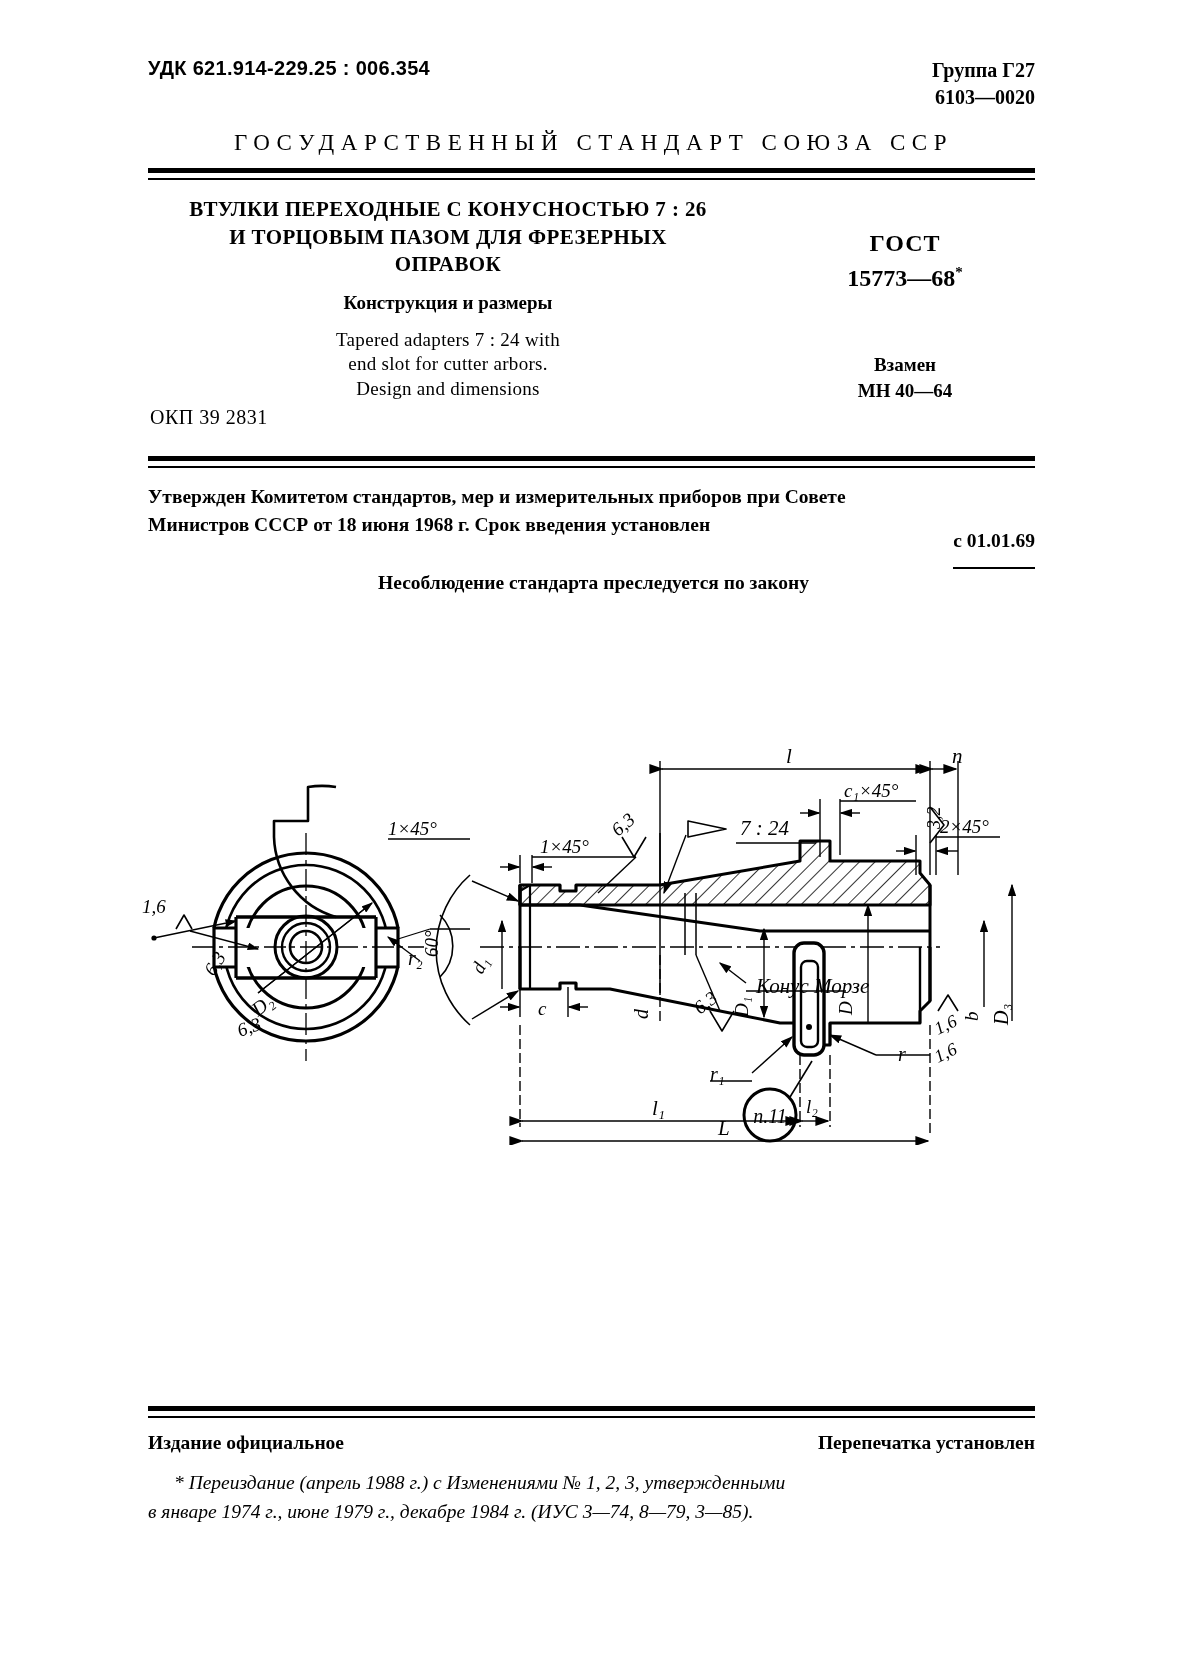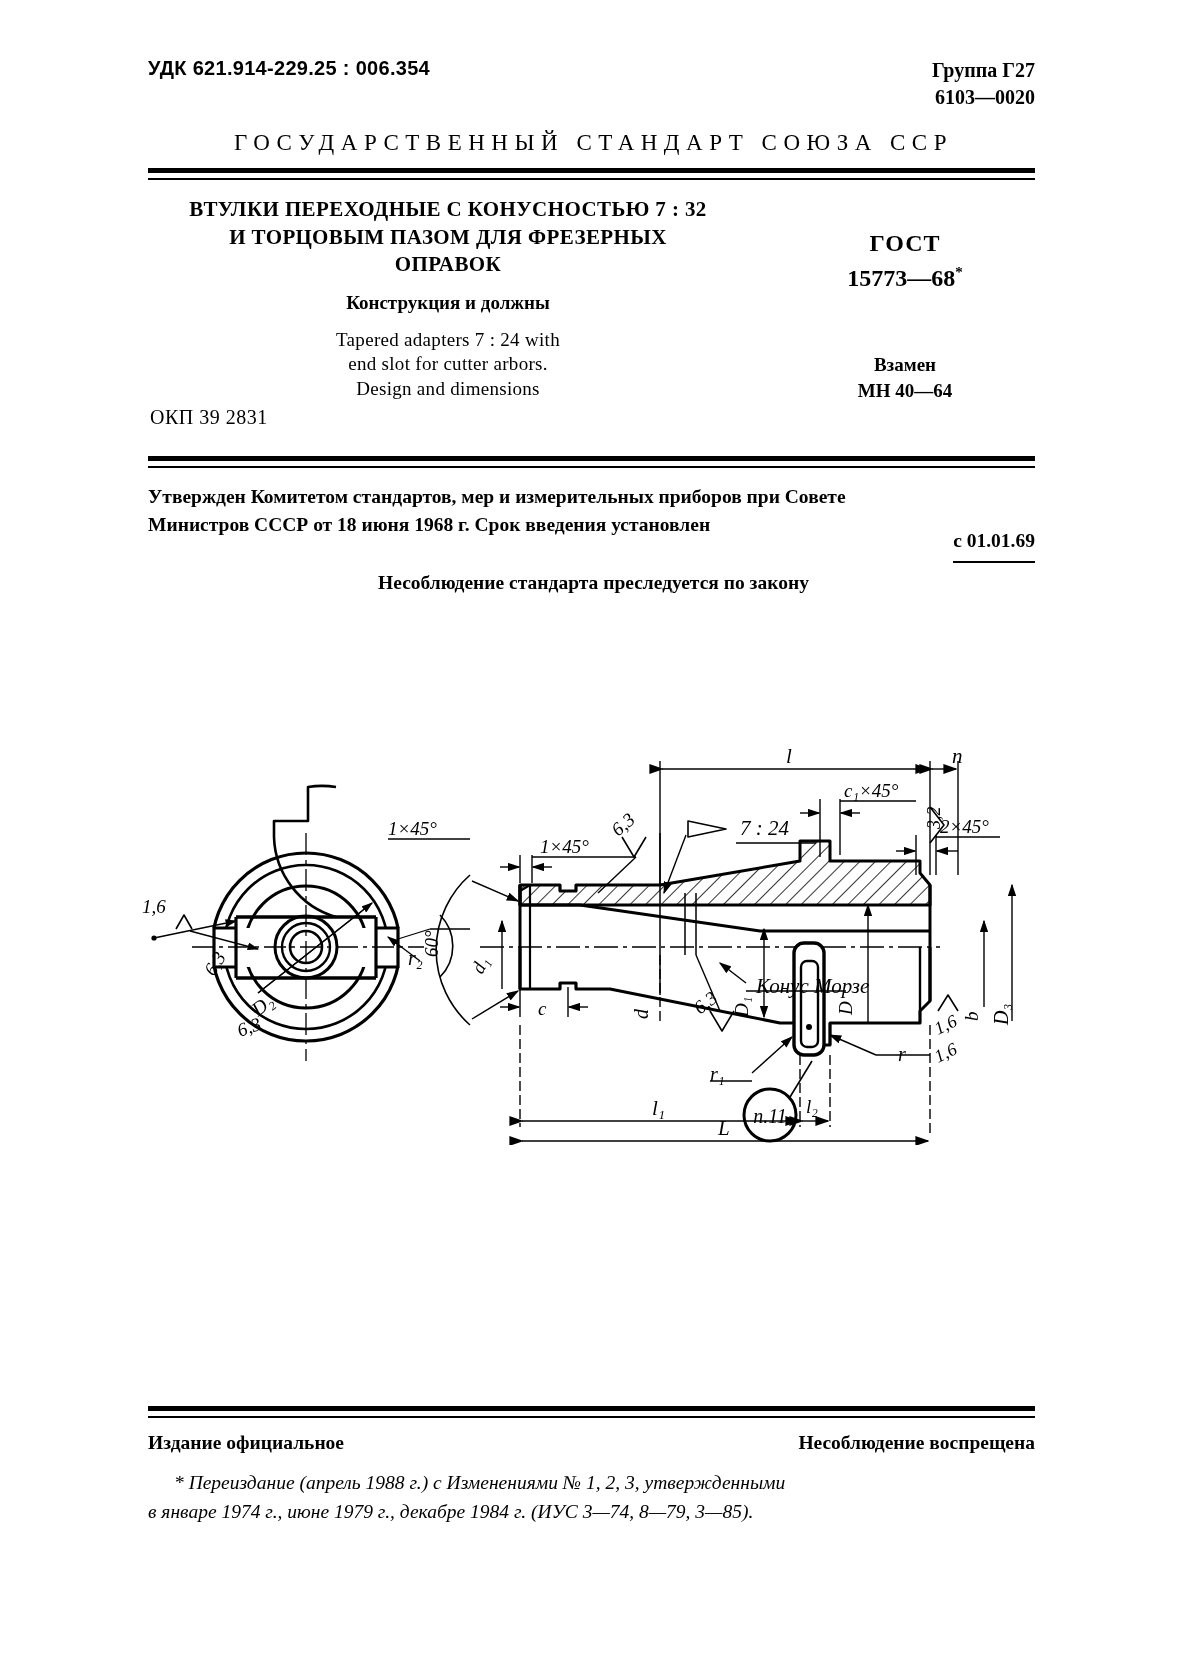--- a/index.html
+++ b/index.html
@@ -66,21 +66,21 @@
   
   .approve {
     position:absolute; left:148px; top:483px; width:890px;
     font-family:"Liberation Serif", serif; font-weight:bold;
     font-size:19.5px; line-height:1.45; text-align:justify;
   }
   .approve .ln2 { display:block; }
   .date-line {
     position:absolute; right:152px; top:530px;
     font-family:"Liberation Serif", serif; font-weight:bold; font-size:19.5px;
-    border-bottom:2px solid #000; padding-bottom:9px;
+    border-bottom:2px solid #000; padding-bottom:15px;
   }
   .warn {
     position:absolute; left:0; right:0; top:572px; text-align:center;
     font-family:"Liberation Serif", serif; font-weight:bold; font-size:19.5px;
   }
   .clause {
     position:absolute; left:148px; top:622px; width:890px;
     font-family:"Liberation Serif", serif; font-size:21.5px;
     line-height:1.5; text-align:justify; text-indent:44px;
     letter-spacing:0.4px;
@@ -115,24 +115,24 @@
     <div>Группа Г27</div>
     <div>6103—0020</div>
   </div>
 
   <div class="gost-title-main">ГОСУДАРСТВЕННЫЙ СТАНДАРТ СОЮЗА ССР</div>
 
   <div class="rule-thick" style="top:168px;"></div>
   <div class="rule-thin" style="top:178px;"></div>
 
   <div class="title-wrap">
-    <div class="title-ru">ВТУЛКИ ПЕРЕХОДНЫЕ С КОНУСНОСТЬЮ 7 : 32</div>
+    <div class="title-ru">ВТУЛКИ ПЕРЕХОДНЫЕ С КОНУСНОСТЬЮ 7 : 26</div>
     <div class="title-ru">И ТОРЦОВЫМ ПАЗОМ ДЛЯ ФРЕЗЕРНЫХ</div>
     <div class="title-ru">ОПРАВОК</div>
-    <div class="title-sub">Конструкция и должны</div>
+    <div class="title-sub">Конструкция и размеры</div>
     <div class="title-en">Tapered adapters 7 : 24 with</div>
     <div class="title-en" style="margin-top:0">end slot for cutter arbors.</div>
     <div class="title-en" style="margin-top:0">Design and dimensions</div>
   </div>
 
   <div class="gost-num">
     <div class="g1">ГОСТ</div>
     <div class="g2"><span>15773—68</span><span class="star">*</span></div>
   </div>
 
@@ -405,21 +405,21 @@
         <text x="868" y="300" font-size="20" transform="rotate(-90 868 300)">D₃</text>
       </g>
     </svg>
   </div>
 
   <div class="rule-thick" style="top:1406px;"></div>
   <div class="rule-thin" style="top:1416px;"></div>
 
   <div class="foot-row">
     <span>Издание официальное</span>
-    <span>Несоблюдение воспрещена</span>
+    <span>Перепечатка установлен</span>
   </div>
 
   <div class="foot-note">
     <span class="l1">* Переиздание (апрель 1988 г.) с Изменениями № 1, 2, 3, утвержденными</span>
     <span class="l2">в январе 1974 г., июне 1979 г., декабре 1984 г. (ИУС 3—74, 8—79, 3—85).</span>
   </div>
 
 </div>
 
 </body></html>

